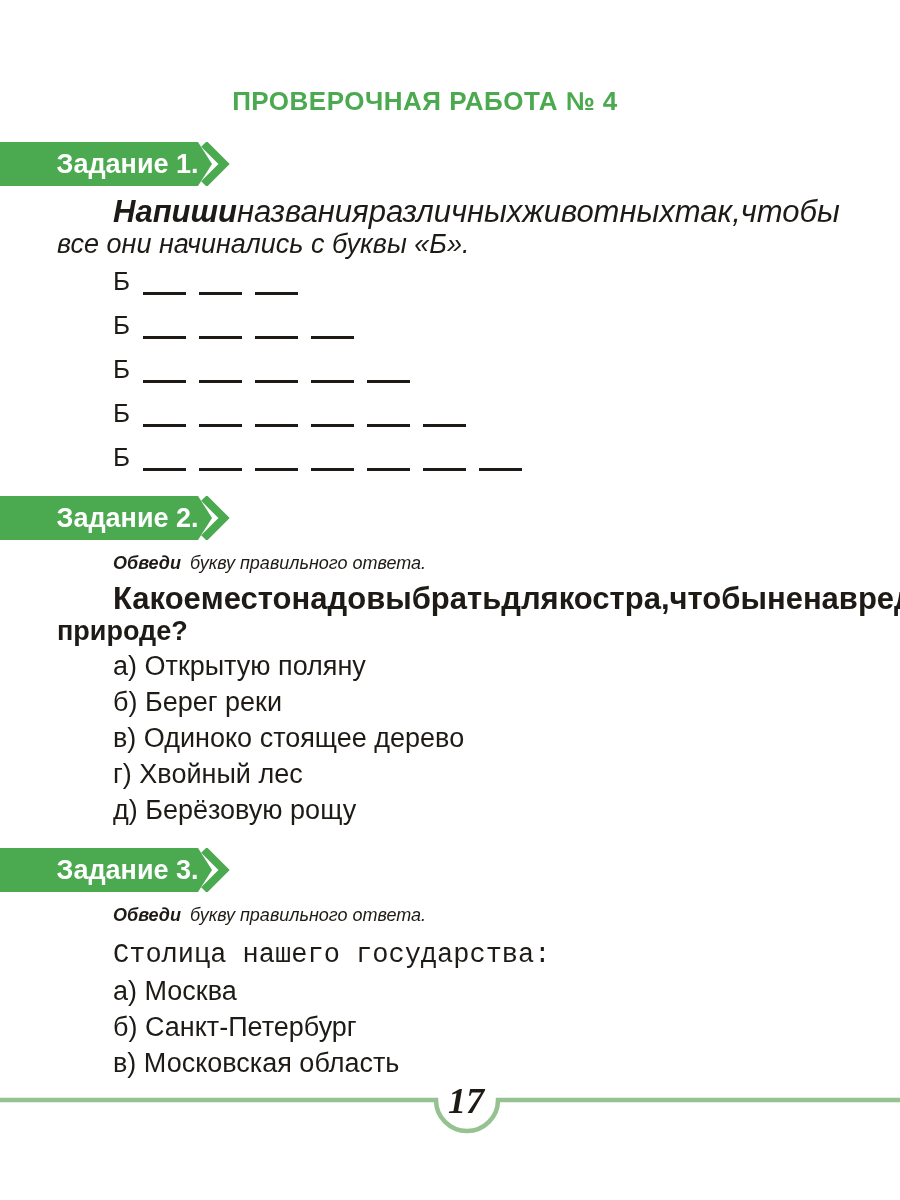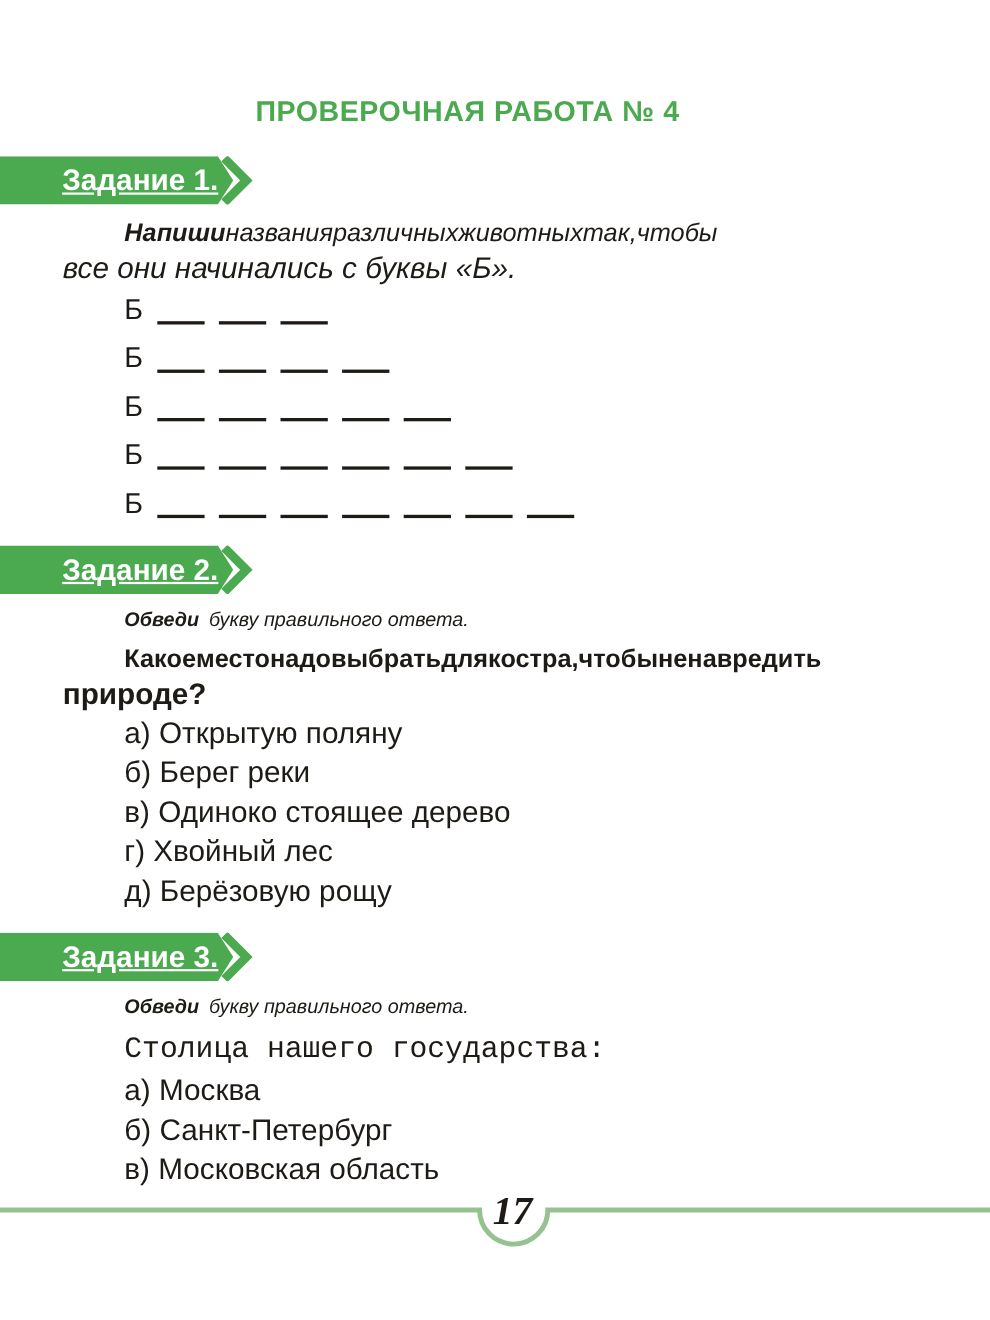--- a/index.html
+++ b/index.html
@@ -15,30 +15,30 @@
   }
 
   
   .banner { position:relative; width:240px; height:44px; margin-left:-57px; }
   .banner svg { position:absolute; left:0; top:0; }
   .banner-body { fill:#4ba94f; }
   .banner-chevron { fill:none; stroke:#4ba94f; stroke-width:8; }
   .banner-label {
     position:absolute; left:40px; width:175px; top:0; height:44px;
     line-height:44px; text-align:center; color:#ffffff;
-    font-size:27px; font-weight:bold;text-decoration:underline;
+    font-size:27px; font-weight:bold;
   }
   .banner-1 { margin-top:24px; }
   .banner-2 { margin-top:8px; }
   .banner-3 { margin-top:20px; }
 
   
   .jline {
     display:flex; justify-content:flex-start; flex-wrap:nowrap;
-    padding-left:56px; line-height:33px; font-size:23px;
+    padding-left:56px; line-height:33px; font-size:31px;
   }
   .italic { font-style:italic; }
   .plainline { line-height:33px; font-size:27px; }
   .indent { padding-left:56px; }
 
   .para1 { margin-top:9px; }
   .para2 { margin-top:3px;font-weight:bold; }
 
   .instr { font-style:italic; font-size:18px; line-height:32px; }
   .instr b { margin-right:9px; }

